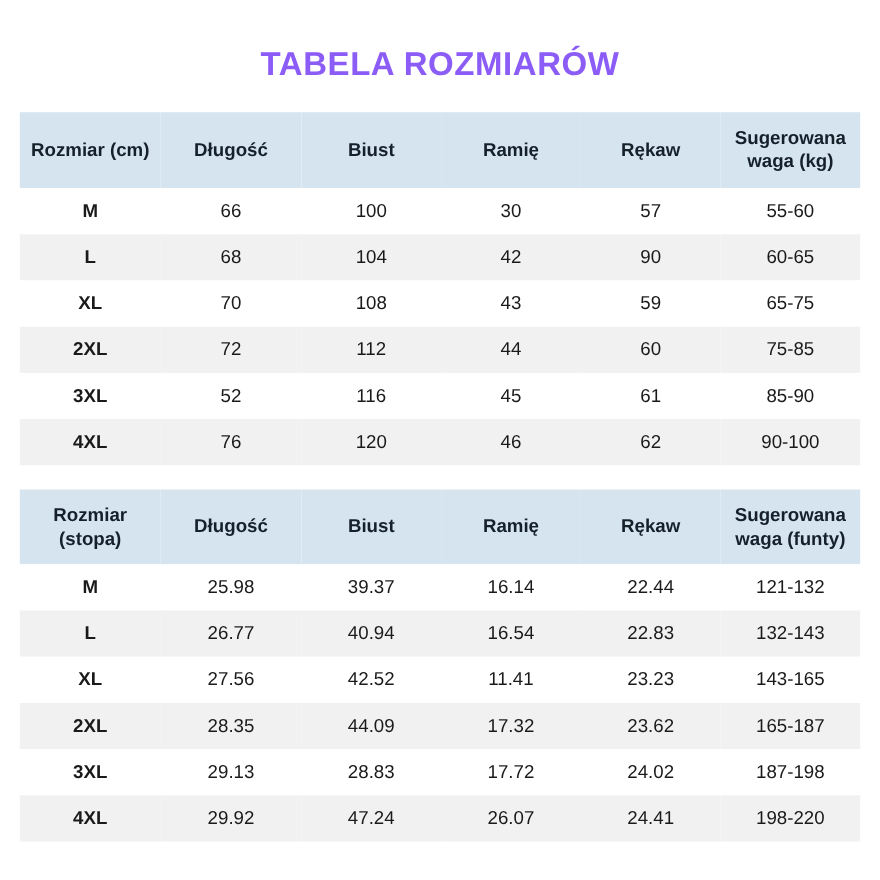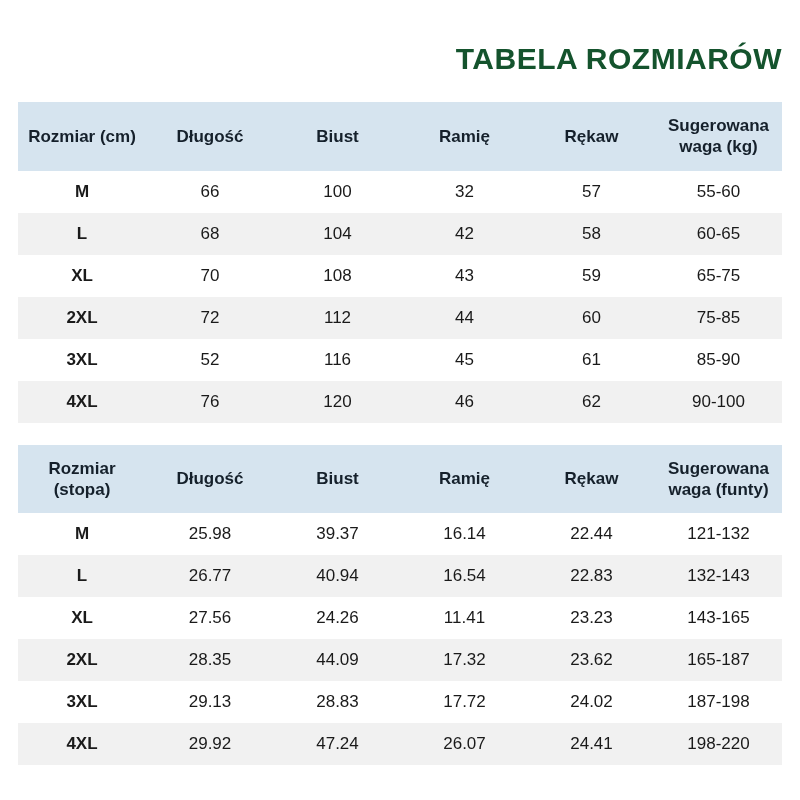--- a/index.html
+++ b/index.html
@@ -15,25 +15,25 @@
     overflow: hidden;
   }
   .page {
     width: 800px;
     height: 800px;
     box-sizing: border-box;
     padding: 0 18px;
     position: relative;
   }
   .title {
-    text-align: right;
+    text-align: center;
     font-size: 30px;
     font-weight: bold;
     letter-spacing: 0.5px;
-    color: #14532d;
+    color: #8b5cf6;
     margin-top: 42px;
     margin-bottom: 26px;
   }
   table.size-table {
     width: 764px;
     border-collapse: collapse;
     table-layout: fixed;
     margin: 0 auto;
   }
   table.size-table + table.size-table {
@@ -98,30 +98,30 @@
         <th>Ramię</th>
         <th>Rękaw</th>
         <th>Sugerowana waga (kg)</th>
       </tr>
     </thead>
     <tbody>
       <tr class="row-even">
         <td class="size-cell">M</td>
         <td>66</td>
         <td>100</td>
-        <td>32</td>
+        <td>30</td>
         <td>57</td>
         <td>55-60</td>
       </tr>
       <tr class="row-odd">
         <td class="size-cell">L</td>
         <td>68</td>
         <td>104</td>
         <td>42</td>
-        <td>58</td>
+        <td>90</td>
         <td>60-65</td>
       </tr>
       <tr class="row-even">
         <td class="size-cell">XL</td>
         <td>70</td>
         <td>108</td>
         <td>43</td>
         <td>59</td>
         <td>65-75</td>
       </tr>
@@ -184,21 +184,21 @@
         <td class="size-cell">L</td>
         <td>26.77</td>
         <td>40.94</td>
         <td>16.54</td>
         <td>22.83</td>
         <td>132-143</td>
       </tr>
       <tr class="row-even">
         <td class="size-cell">XL</td>
         <td>27.56</td>
-        <td>24.26</td>
+        <td>42.52</td>
         <td>11.41</td>
         <td>23.23</td>
         <td>143-165</td>
       </tr>
       <tr class="row-odd">
         <td class="size-cell">2XL</td>
         <td>28.35</td>
         <td>44.09</td>
         <td>17.32</td>
         <td>23.62</td>

